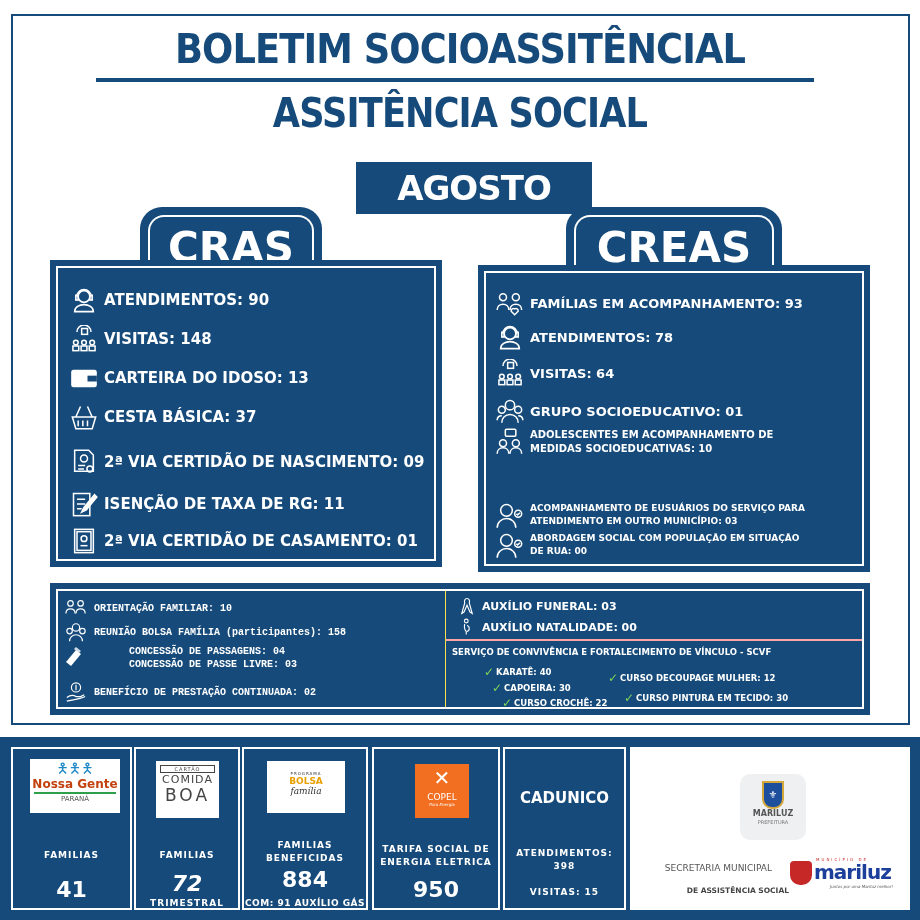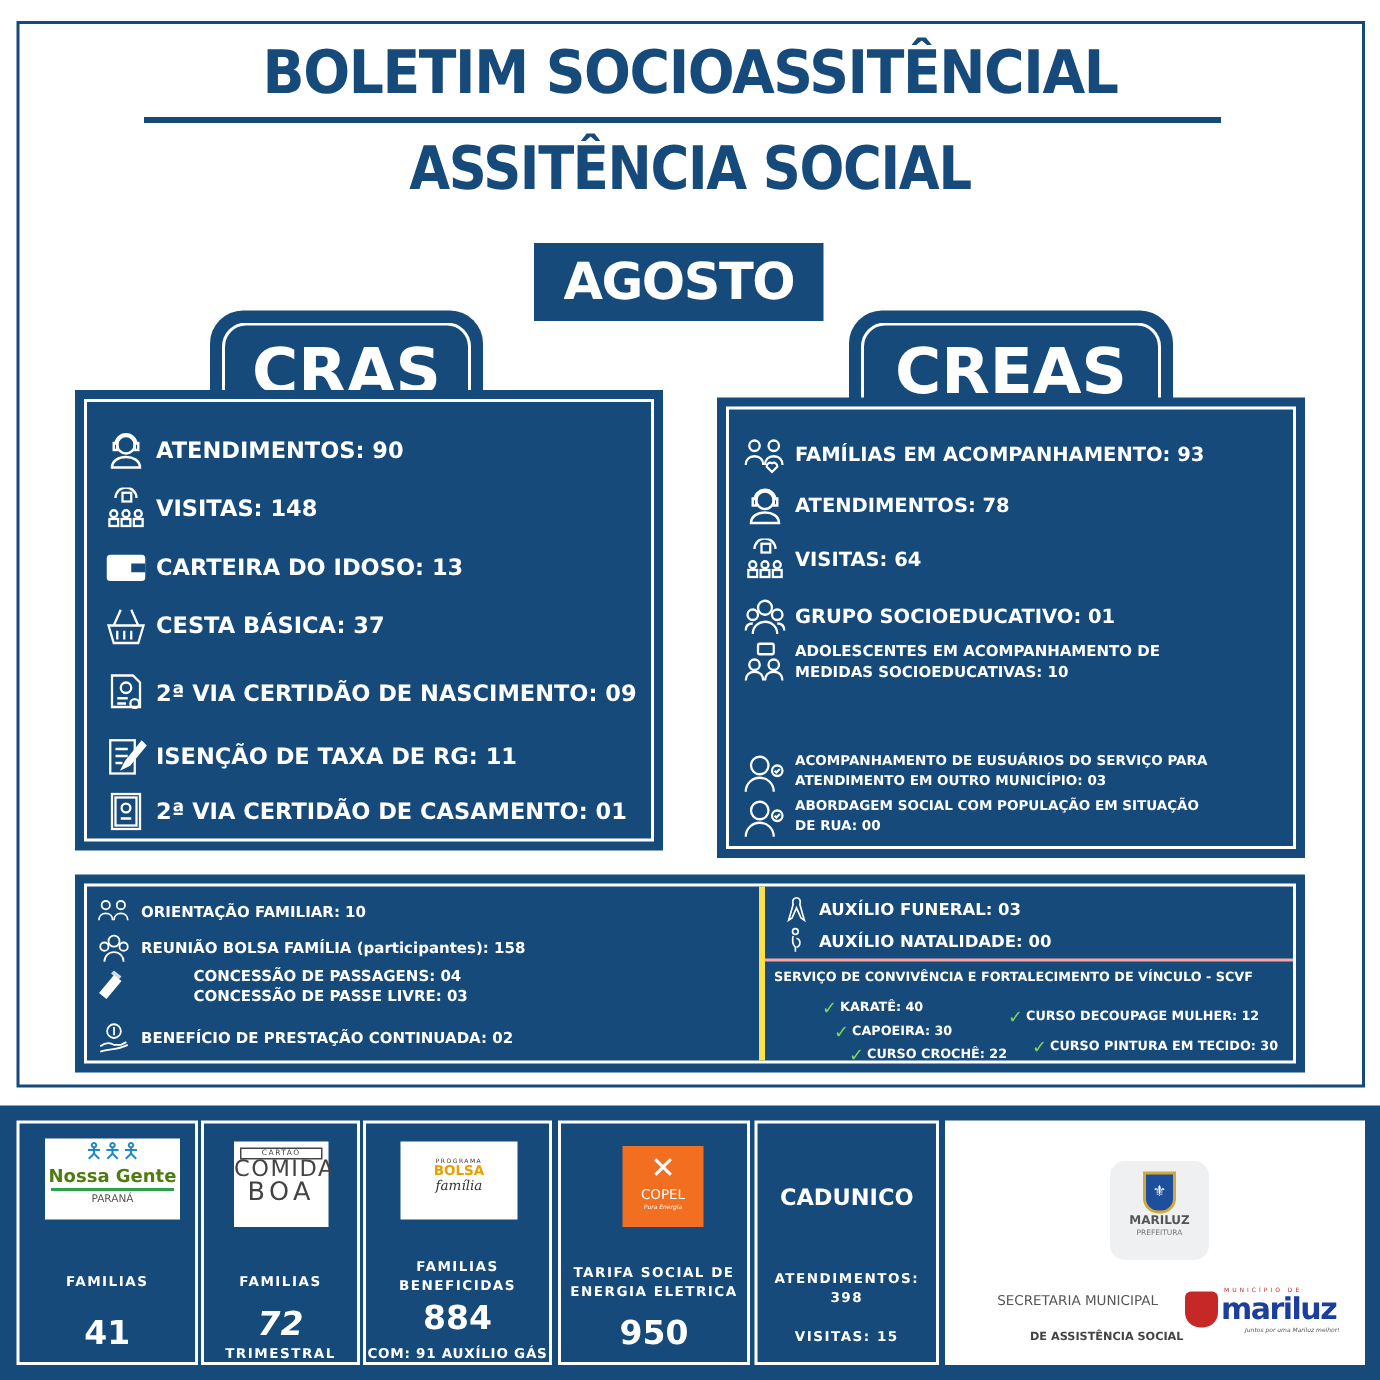--- a/index.html
+++ b/index.html
@@ -3,21 +3,21 @@
 <meta charset="utf-8">
 <style>
   * { box-sizing: border-box; margin: 0; padding: 0; }
   html, body { width: 920px; height: 920px; background: #ffffff; overflow: hidden; }
   body { position: relative; font-family: "DejaVu Sans", sans-serif; color: #fff; }
   .frame { position: absolute; left: 11px; top: 14px; width: 899px; height: 711px; border: 2px solid #154a7a; background: #fff; }
   .title { position: absolute; left: 0; width: 920px; text-align: center; color: #154a7a; font-family: "DejaVu Sans", sans-serif; font-weight: bold; letter-spacing: -1px; }
   .t1 { top: 26px; font-size: 40px; transform: scaleX(0.92); }
   .t1line { position: absolute; left: 96px; top: 78px; width: 718px; height: 4px; background: #154a7a; }
   .t2 { top: 90px; font-size: 40px; font-weight: bold; transform: scaleX(0.88); }
-  .month { position: absolute; left: 356px; top: 162px; width: 193px; height: 52px; background: #154a7a; color: #fff; font-size: 34px; font-weight: bold; text-align: center; line-height: 52px; letter-spacing: -1px; }
+  .month { position: absolute; left: 356px; top: 162px; width: 236px; height: 52px; background: #154a7a; color: #fff; font-size: 34px; font-weight: bold; text-align: center; line-height: 52px; letter-spacing: -1px; }
   .tab { position: absolute; height: 70px; background: #154a7a; border-radius: 22px 22px 0 0; }
   .tab-inner { position: absolute; left: 8px; top: 8px; right: 8px; bottom: 0; border: 2px solid #fff; border-bottom: none; border-radius: 16px 16px 0 0; display: flex; align-items: center; justify-content: center; font-size: 42px; font-weight: bold; color: #fff; }
   .panel { position: absolute; background: #154a7a; padding: 6px; }
   .panel-inner { width: 100%; height: 100%; border: 2px solid #fff; position: relative; }
   .row { position: absolute; display: flex; align-items: center; color: #fff; font-weight: bold; white-space: nowrap; }
   .ico { width: 28px; height: 28px; display: inline-flex; align-items: center; justify-content: center; margin-right: 6px; flex-shrink: 0; }
   .ico svg { width: 100%; height: 100%; }
   .big { font-size: 15px; }
   .med { font-size: 13px; }
   .sm { font-size: 10px; }
@@ -213,21 +213,21 @@
             <path d="M17.5 11l1 1 2-2"></path>
           </svg>
         </span>
       <span style="line-height:13px;"><span>ABORDAGEM SOCIAL COM POPULAÇÃO EM SITUAÇÃO</span><br><span>DE RUA: 00</span></span>
     </div>
   </div>
 </div>
 
 <div class="panel" style="left:50px; top:583px; width:820px; height:132px;">
   <div class="panel-inner" style="display:flex;">
-    <div style="position:relative; width:452px; height:100%; border-right:4px solid #fde047;">
+    <div style="position:relative; width:388px; height:100%; border-right:1px solid #fde047;font-family:Liberation Mono, monospace;">
       <div class="row xs" style="left:6px; top:6px; font-size:10px;">
         <span class="ico" style="width:24px;height:22px;">
             <svg viewBox="0 0 24 24" fill="none" stroke="#fff" stroke-width="1.3">
               <circle cx="6" cy="7" r="3"></circle>
               <circle cx="17" cy="7" r="3"></circle>
               <path d="M1 18c0-3 2-5 5-5s5 2 5 5"></path>
               <path d="M12 18c0-3 2-5 5-5s5 2 5 5"></path>
             </svg>
           </span>
         <span>ORIENTAÇÃO FAMILIAR: 10</span>
@@ -307,32 +307,32 @@
         </div>
     </div>
   </div>
 </div>
 
 <div class="bottom">
 
   <div class="card" style="left:11px; width:121px;">
     <div class="logo-box" style="left:17px; top:10px; width:90px; height:54px;">
       <div style="color:#1e88c8; font-size:14px; text-align:center; line-height:18px;">🯅🯅🯅</div>
-      <div style="color:#4d7c0f; font-size:12px; font-weight:bold; text-align:center; line-height:14px;">Nossa Gente</div>
+      <div style="color:#c2410c; font-size:12px; font-weight:bold; text-align:center; line-height:14px;">Nossa Gente</div>
       <div style="height:2px; background:#2ea04a; margin:1px 4px;"></div>
       <div style="color:#555; font-size:7px; text-align:center;">PARANÁ</div>
     </div>
     <div class="lbl" style="top:100px;">FAMILIAS</div>
     <div class="num" style="top:128px;">41</div>
   </div>
 
   <div class="card" style="left:134px; width:106px;">
     <div class="logo-box" style="left:20px; top:12px; width:63px; height:57px; color:#444; text-align:center;">
       <div style="font-size:5px; border:1px solid #444; margin:4px 4px 0; letter-spacing:1px;">CARTÃO</div>
-      <div style="font-size:15px; line-height:13px; letter-spacing:1px;">COMIDA</div>
+      <div style="font-size:11px; line-height:13px; letter-spacing:1px;">COMIDA</div>
       <div style="font-size:17px; line-height:18px; letter-spacing:3px;">BOA</div>
     </div>
     <div class="lbl" style="top:100px;">FAMILIAS</div>
     <div class="num" style="top:122px;font-style:italic;">72</div>
     <div class="lbl" style="top:148px;">TRIMESTRAL</div>
   </div>
 
   <div class="card" style="left:242px; width:126px;">
     <div class="logo-box" style="left:23px; top:12px; width:78px; height:52px; text-align:center;">
       <div style="font-size:4px; color:#333; margin-top:10px; letter-spacing:1px;">PROGRAMA</div>

